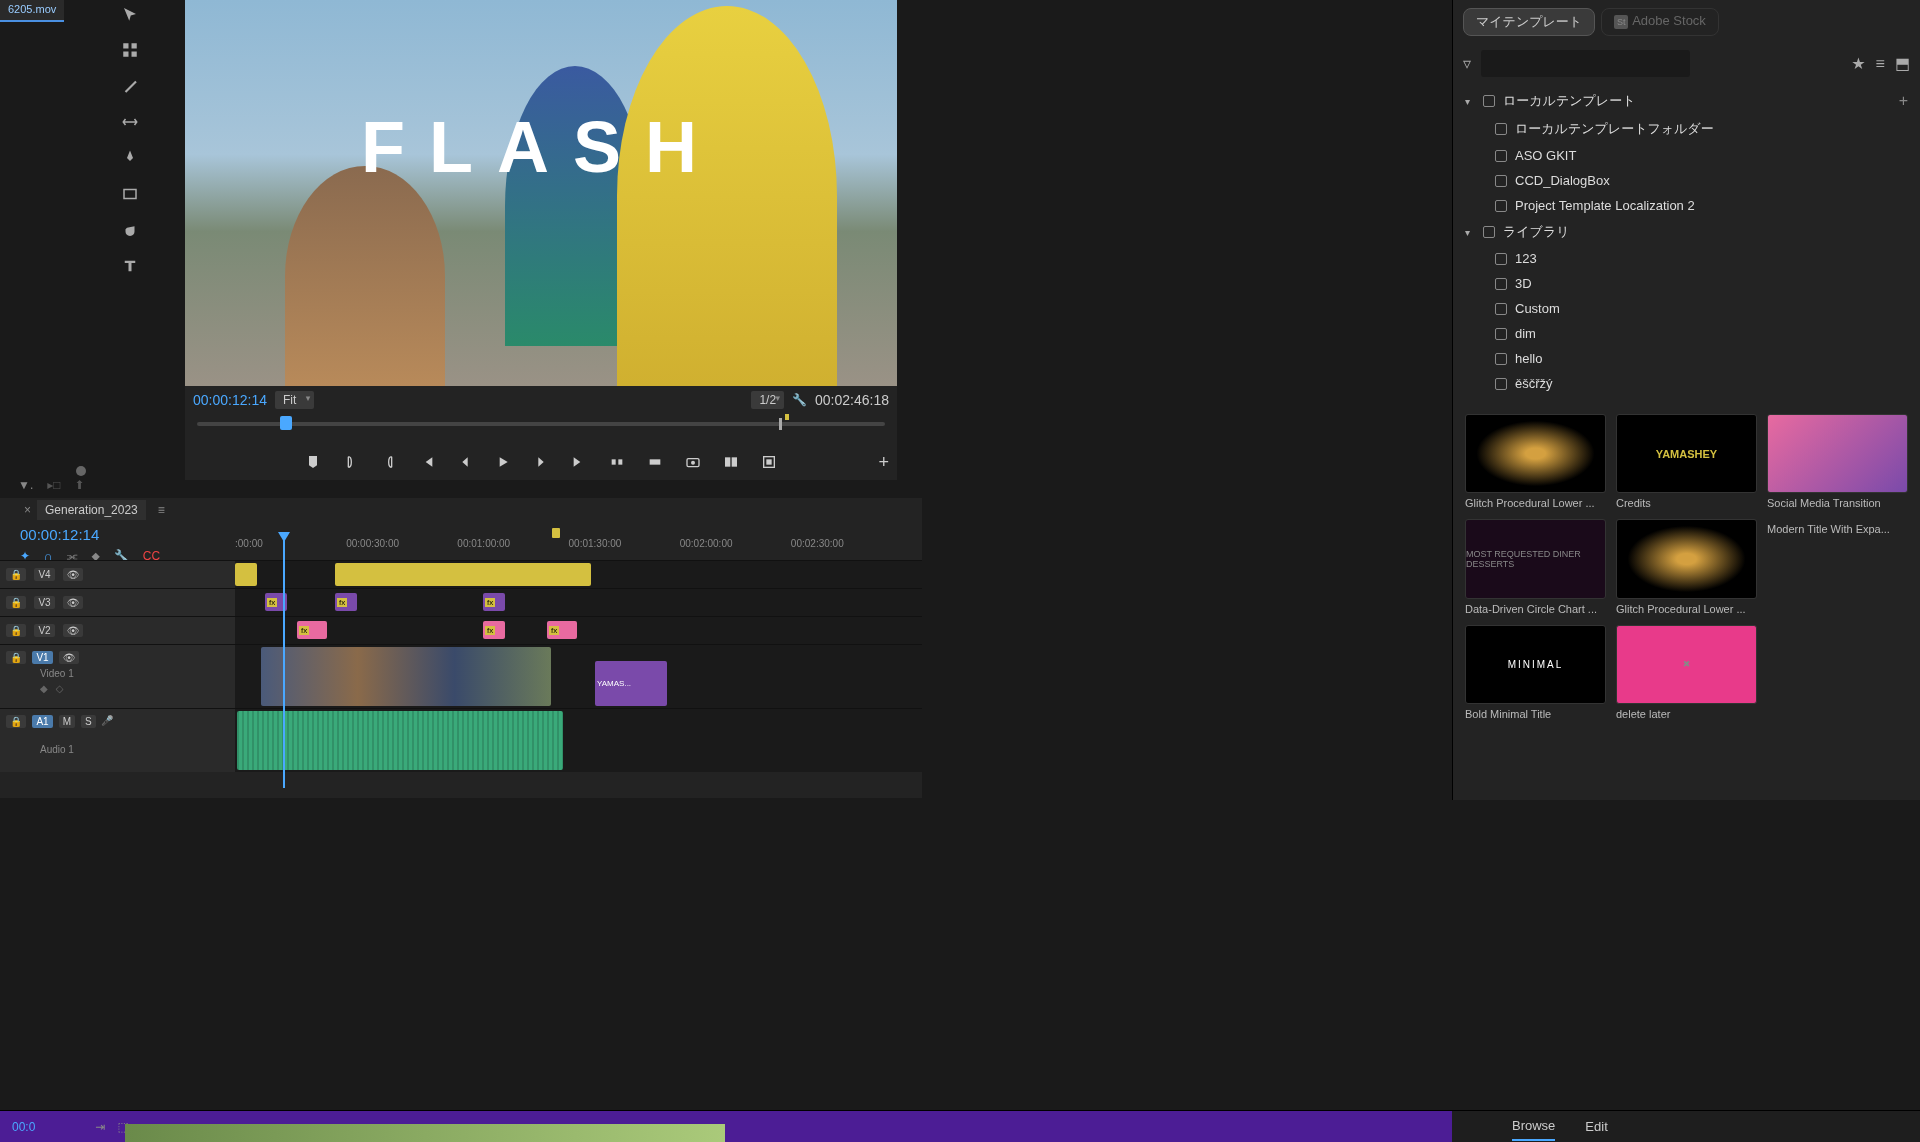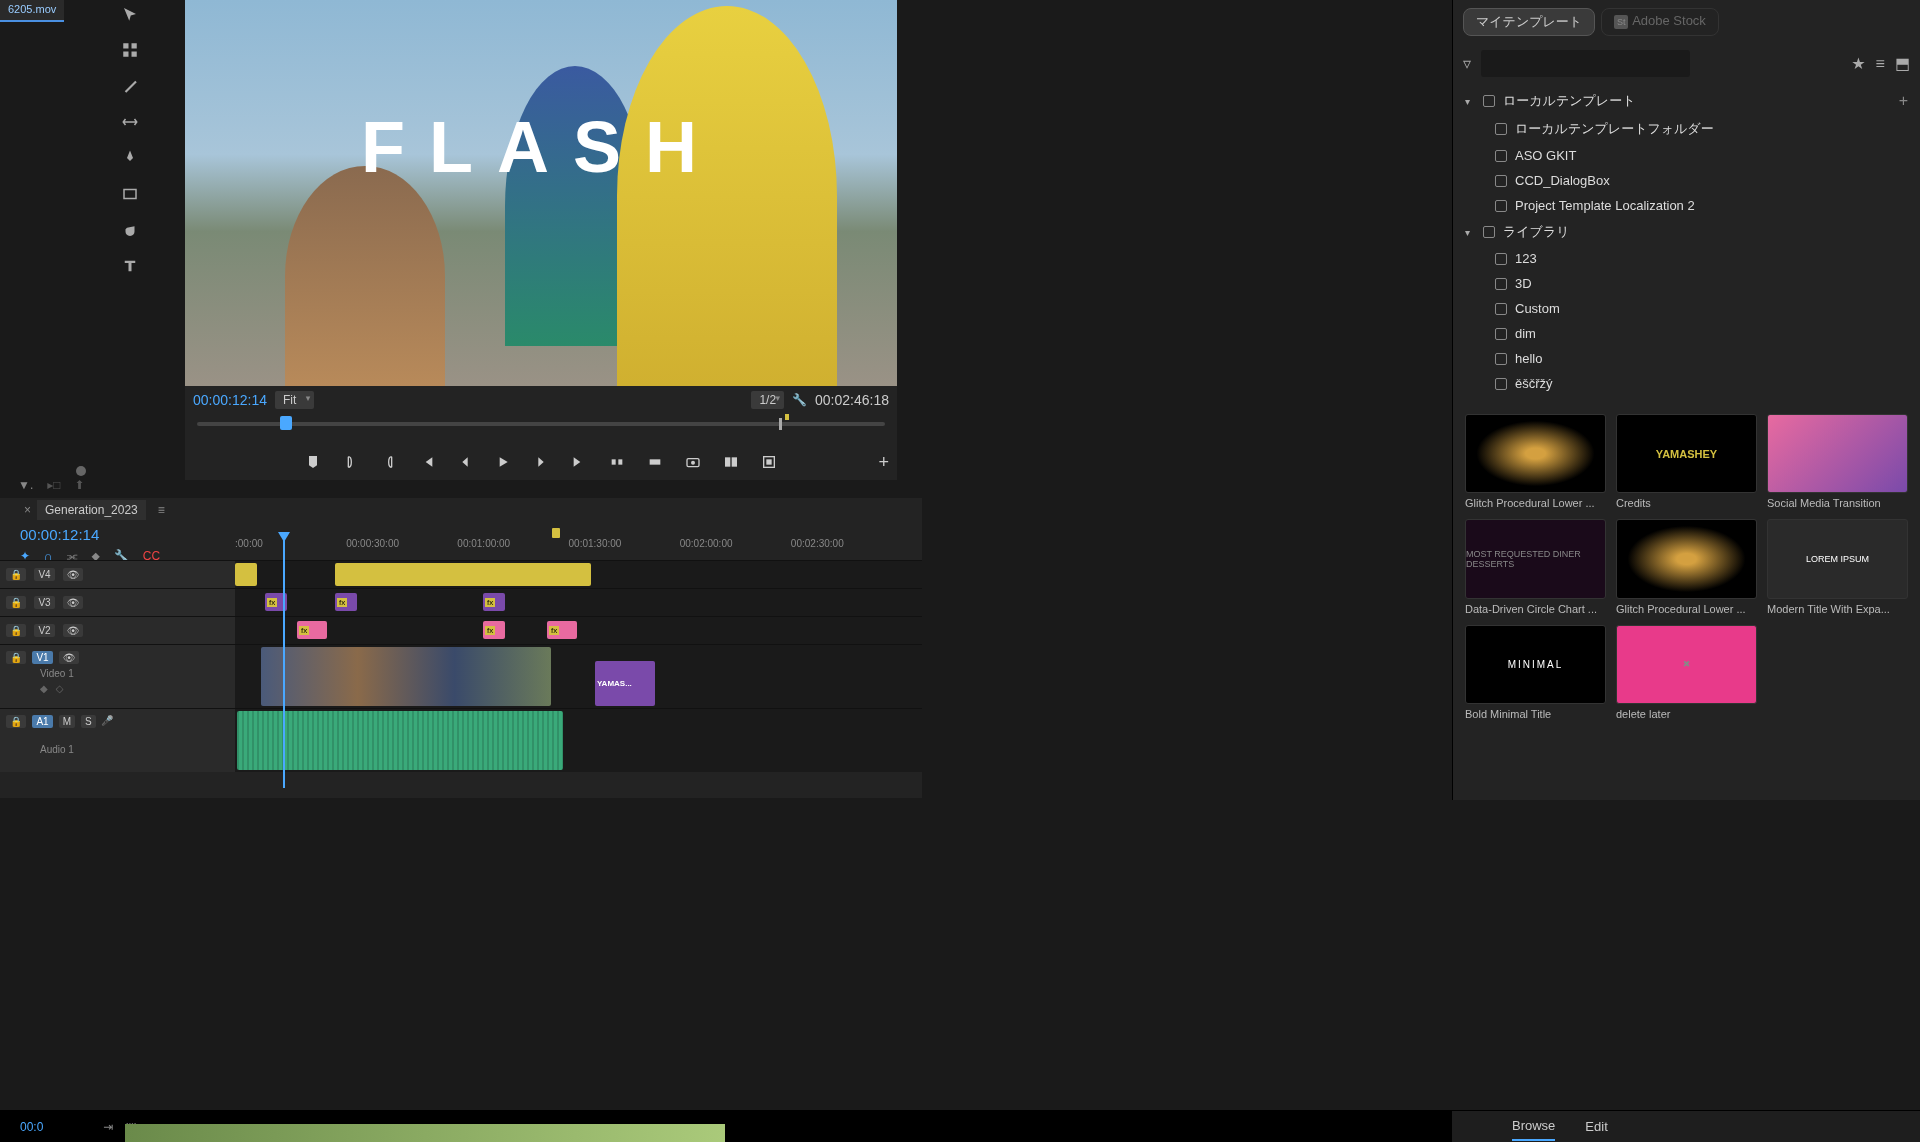--- a/index.html
+++ b/index.html
@@ -115,21 +115,21 @@
 .thumb-img.pink{ background:#e83a8a;}
 .thumb-img.orange{ background:#000;}
 .thumb-img.orange::after{content:""; position:absolute; left:8px; bottom:12px; width:40px; height:12px; background:#e87a3a;}
 
 
 .bottom-tabs { position: absolute; bottom: 0; right: 0; width: 468px; height: 32px; background: #1e1e1e; display: flex; align-items: center; padding-left: 60px; gap: 30px; border-top:1px solid #000;}
 .bottom-tab { color: #ccc; font-size: 13px; padding: 6px 0;}
 .bottom-tab.active { border-bottom: 2px solid #4aa8ff; }
 
 
-.bottom-strip{position:absolute; left:0; bottom:0; height:32px; width:1452px; background:#000000; border-top:1px solid #000; display:flex; align-items:center; padding-left:20px; color:#4aa8ff; font-size:12px; gap:40px;}
+.bottom-strip{position:absolute; left:0; bottom:0; height:32px; width:1452px; background:#4c1d95; border-top:1px solid #000; display:flex; align-items:center; padding-left:12px; color:#4aa8ff; font-size:12px; gap:40px;}
 .bottom-strip .icons{display:flex; gap:12px; color:#888; margin-left:20px;}
 .bottom-preview{position:absolute; left:125px; bottom:0; width:600px; height:18px; background:linear-gradient(90deg,#6a8a4a,#aaca7a);}
 
 svg { fill: currentColor; }
 </style>
 </head>
 <body>
 
 <div class="clip-tab">6205.mov</div>
 
@@ -368,21 +368,21 @@
             <span class="tgl">👁</span>
           </div>
         <span class="lbl" style="margin-top:8px;">Video 1</span>
         <div style="display:flex; gap:8px; color:#666;">
             <span>◆</span>
             <span>◇</span>
           </div>
       </div>
       <div class="track-content">
         <div class="clip video-thumb" style="left:26px;width:290px"></div>
-        <div class="clip purple" style="left:360px;width:60px; top:16px; bottom:2px; height:auto;font-weight:bold;">
+        <div class="clip purple" style="left:360px;width:72px; top:16px; bottom:2px; height:auto;">
             <span style="font-size:8px;color:#fff;padding:2px">YAMAS...</span>
           </div>
       </div>
     </div>
 
     <div class="track-row tall">
       <div class="track-head active" style="flex-direction:column; align-items:flex-start; justify-content:center; gap:4px; padding-left:40px; position:relative;">
         <div style="position:absolute; left:6px; top:6px; display:flex; gap:6px;">
             <span class="tgl">🔒</span>
             <span class="tgl main">A1</span>
@@ -482,21 +482,20 @@
       <div class="thumb-card">
         <div class="thumb-img circle">MOST REQUESTED
 DINER DESSERTS</div>
         <div class="thumb-label">Data-Driven Circle Chart ...</div>
       </div>
       <div class="thumb-card">
         <div class="thumb-img dna"></div>
         <div class="thumb-label">Glitch Procedural Lower ...</div>
       </div>
       <div class="thumb-card">
-        <div class="thumb-img modern">LOREM IPSUM</div>
         <div class="thumb-label">Modern Title With Expa...</div>
       </div>
       <div class="thumb-card">
         <div class="thumb-img minimal">MINIMAL</div>
         <div class="thumb-label">Bold Minimal Title</div>
       </div>
       <div class="thumb-card">
         <div class="thumb-img pink">✖</div>
         <div class="thumb-label">delete later</div>
       </div>

